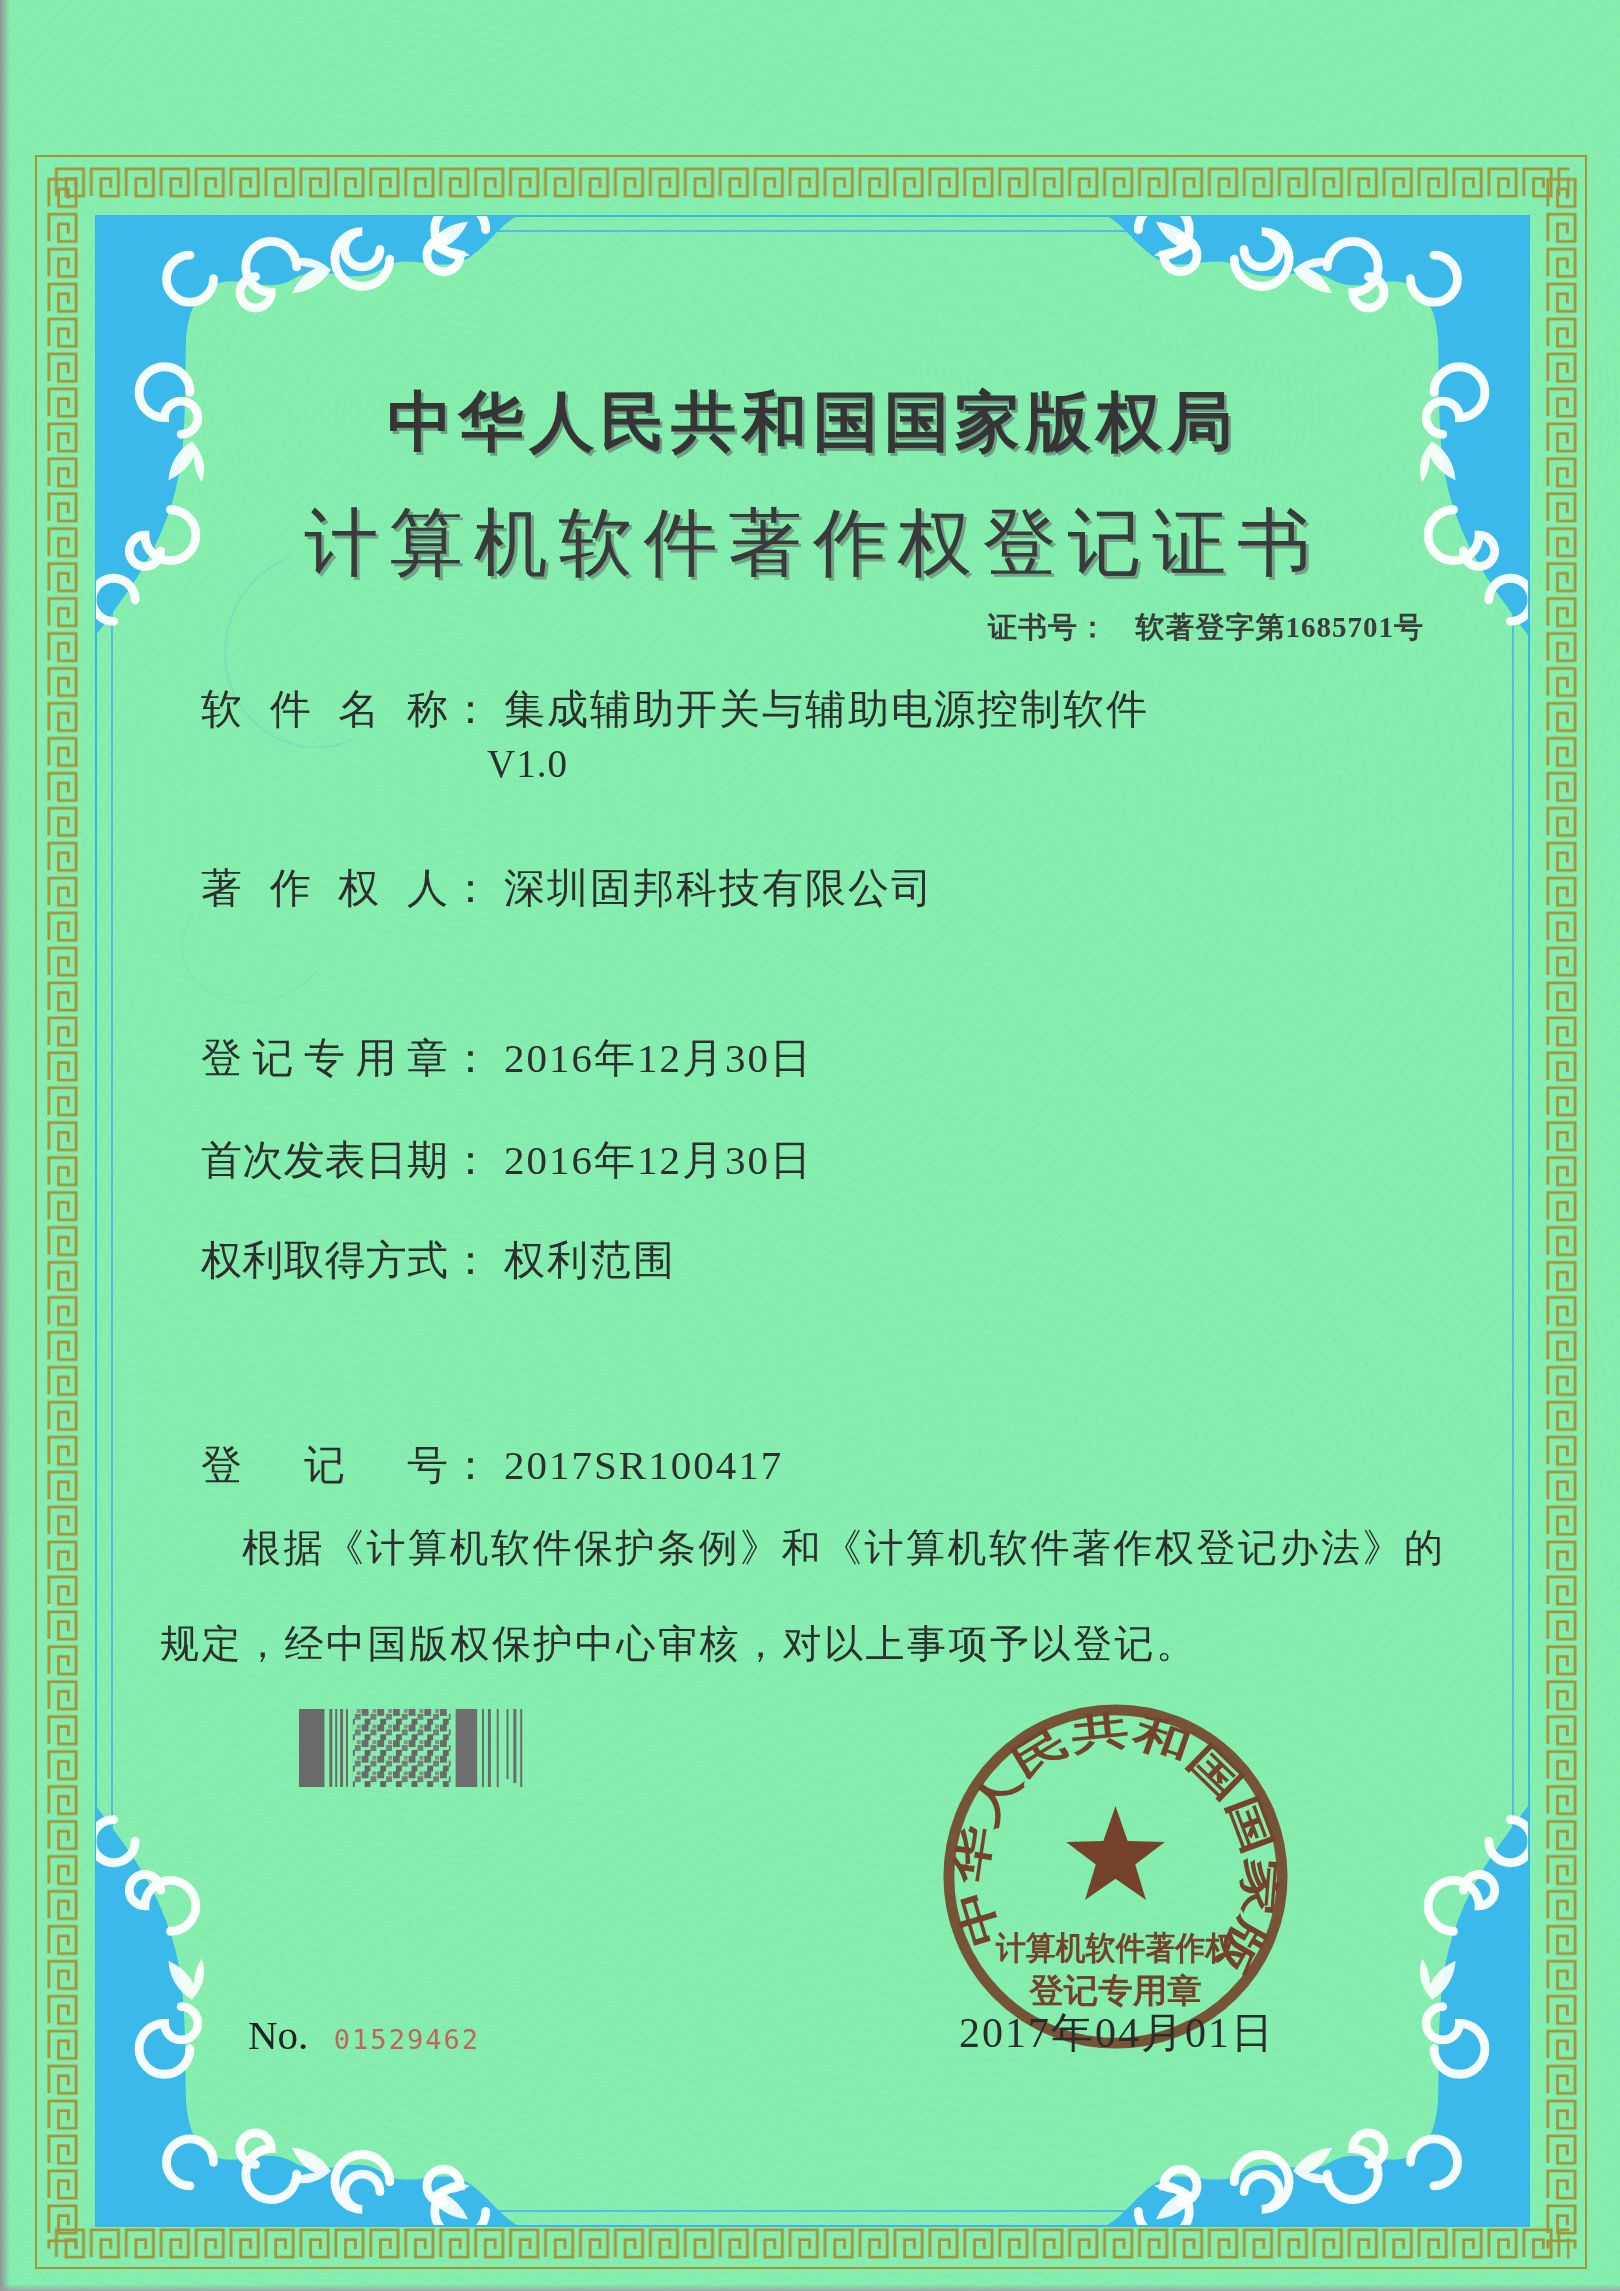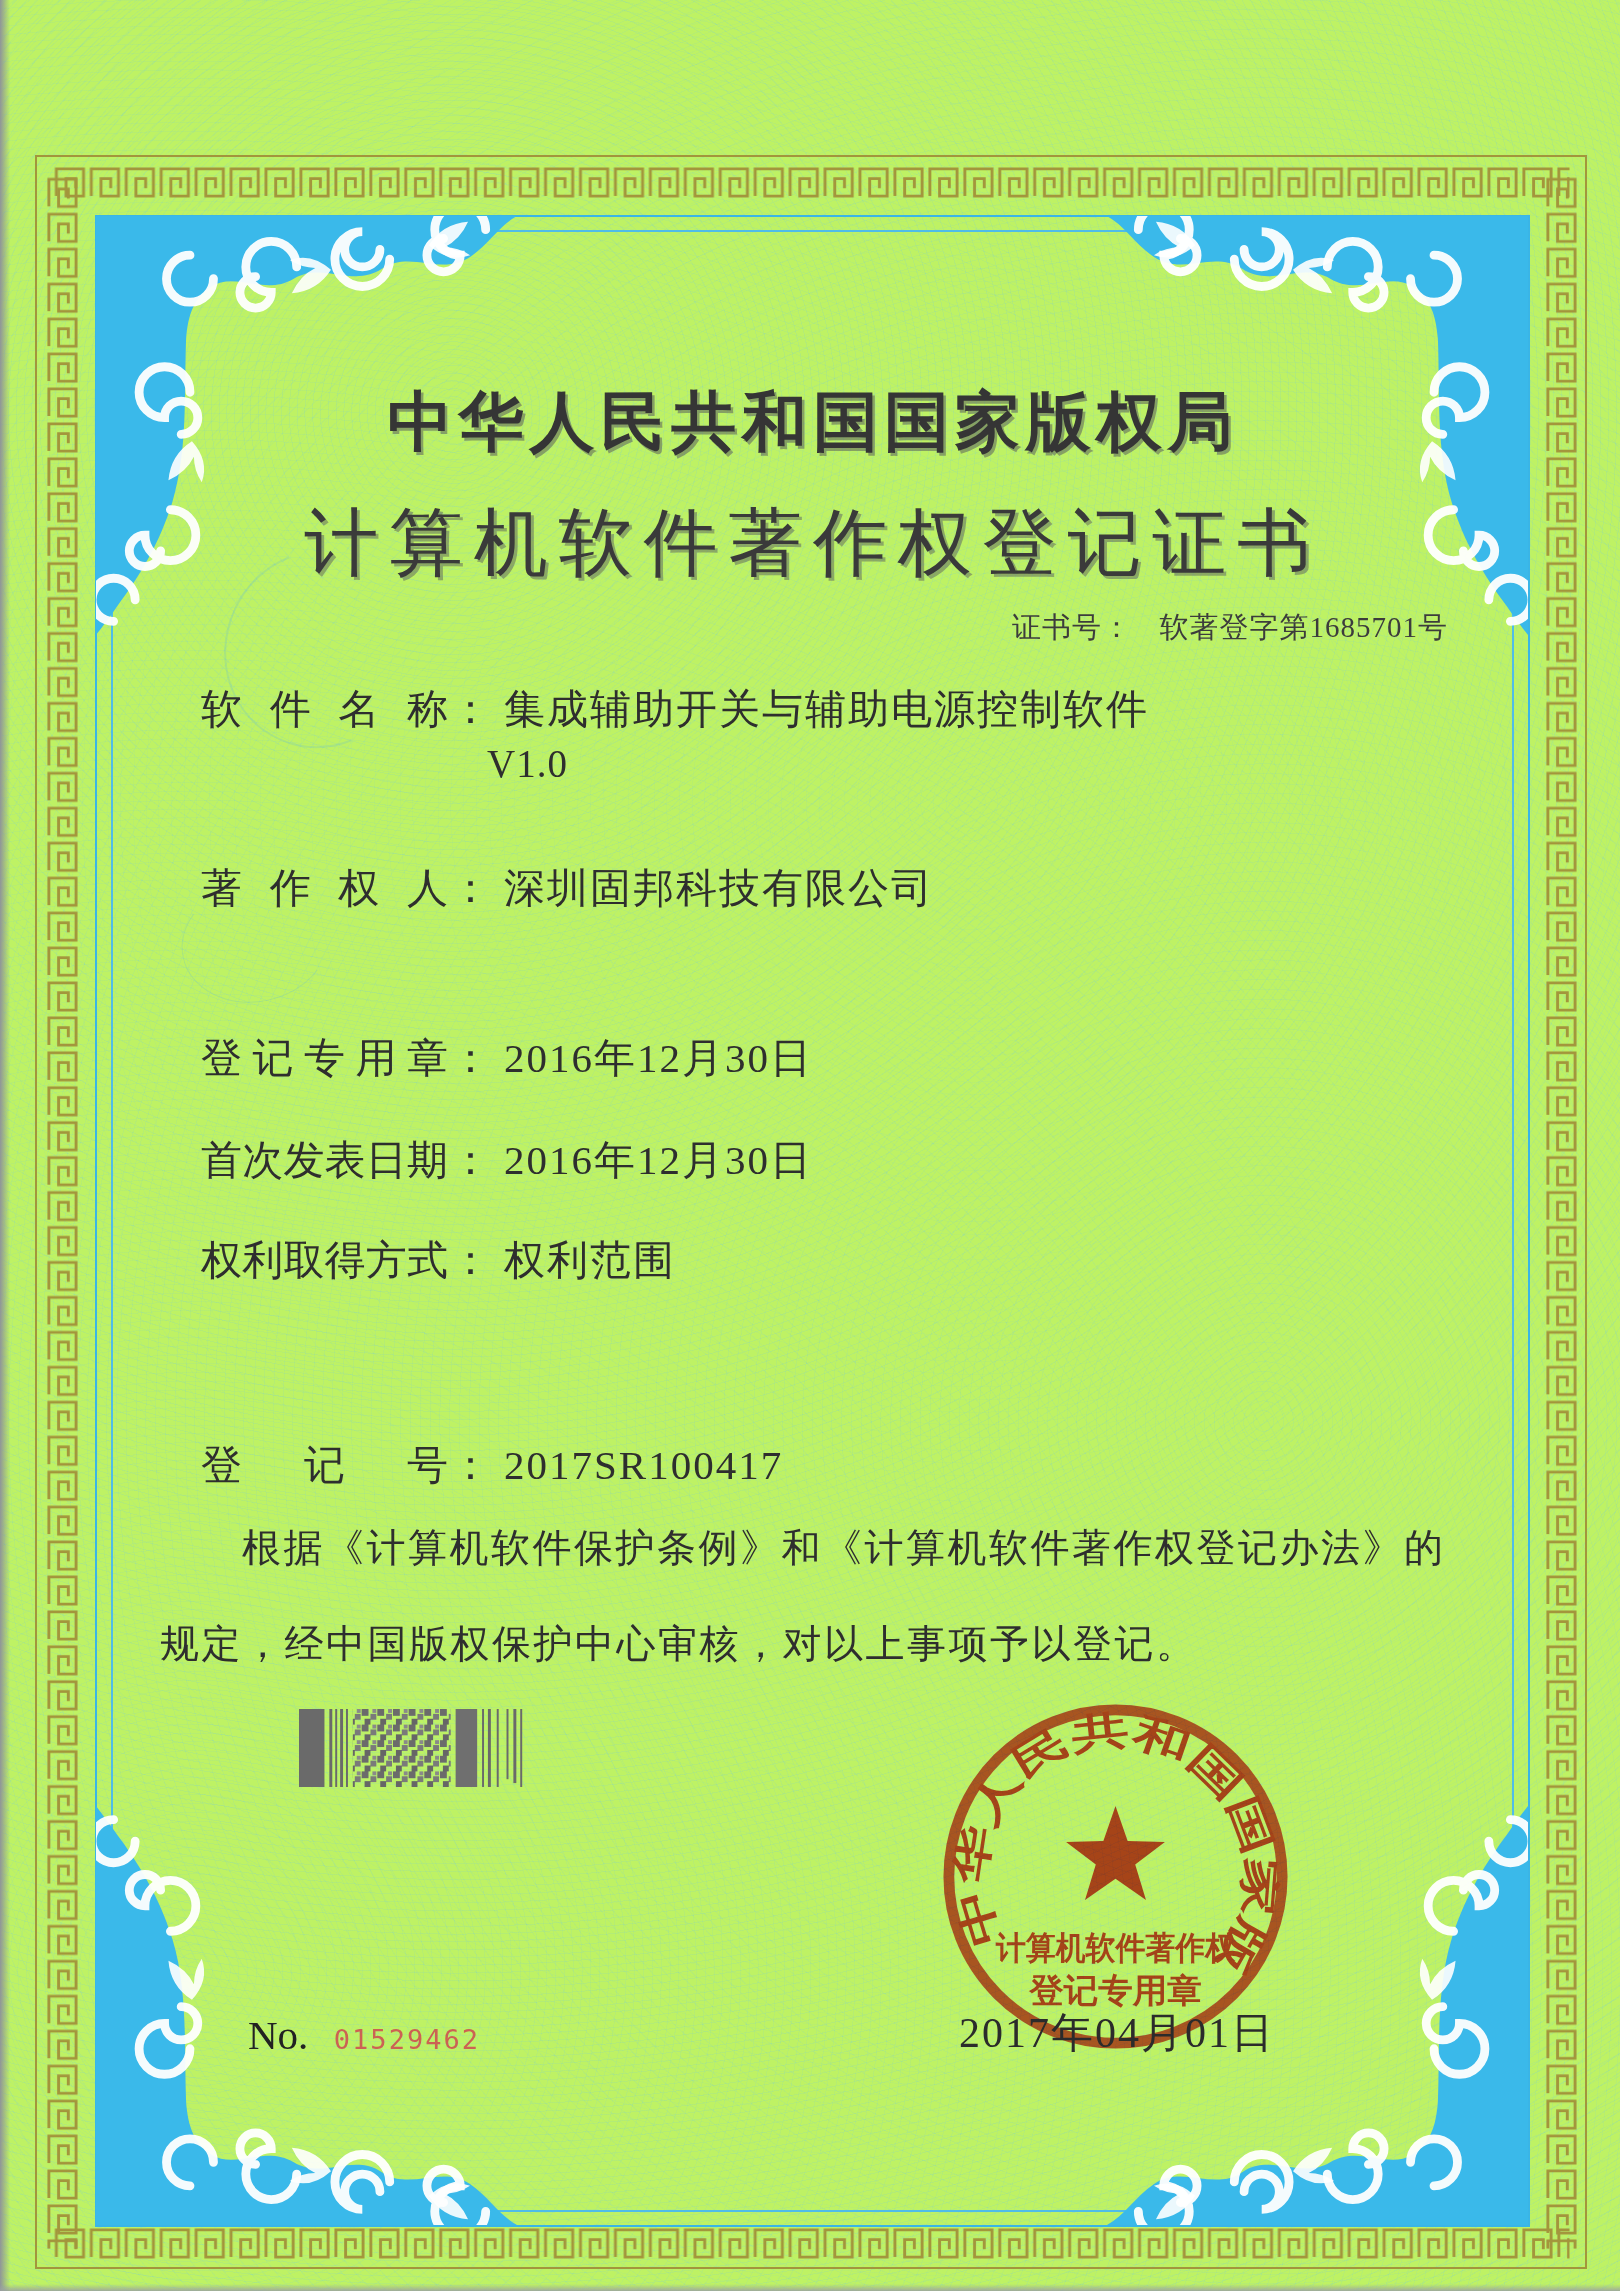--- a/index.html
+++ b/index.html
@@ -1,18 +1,18 @@
 <!DOCTYPE html>
 <html><head>
 <meta charset="utf-8">
 <style>
   html,body{margin:0;padding:0;background:#d8d8d4;}
   .page{
     position:relative;width:1620px;height:2292px;overflow:hidden;
-    background-color:#bef264;
+    background-color:#86efac;
     font-family:"Liberation Serif", serif;
   }
   
   .page::before{
     content:"";position:absolute;inset:0;pointer-events:none;
     background:
       repeating-radial-gradient(circle at 28% 18%, rgba(110,198,228,.14) 0 1px, rgba(255,255,255,0) 1px 7.8px),
       repeating-radial-gradient(circle at 78% 62%, rgba(110,198,228,.11) 0 1px, rgba(255,255,255,0) 1px 9.8px),
       repeating-radial-gradient(circle at 12% 86%, rgba(110,198,228,.10) 0 1px, rgba(255,255,255,0) 1px 8.8px),
       repeating-radial-gradient(circle at 60% 35%, rgba(110,198,228,.07) 0 1px, rgba(255,255,255,0) 1px 12.7px);
@@ -49,21 +49,21 @@
   .blue-smudge{position:absolute;border:2px solid rgba(90,180,220,.22);border-radius:50%;
     border-top-color:transparent;border-right-color:transparent;}
   .smudge1{left:225px;top:549px;width:186px;height:196px;transform:rotate(24deg);}
   .smudge2{left:181px;top:882px;width:147px;height:118px;transform:rotate(-12deg);border-width:1.5px;}
   .titlebar{position:absolute;left:127px;width:1372px;text-align:center;}
   .issuer-title{top:378px;font-size:65px;font-weight:700;letter-spacing:5.9px;color:#353535;
     text-shadow:2.5px 2.9px 0 rgba(90,95,95,.55);}
   .doc-title{top:494px;font-size:74px;font-weight:400;letter-spacing:10.8px;color:#3a3a3a;
     text-shadow:2.9px 3.4px 0 rgba(90,95,95,.5);}
 
-  .certno{position:absolute;left:1012px;top:608px;font-size:29px;color:#3c3c3c;letter-spacing:1px;}
+  .certno{position:absolute;left:988px;top:608px;font-size:29px;color:#3c3c3c;letter-spacing:1px;font-weight:bold;}
   .certno .gap{display:inline-block;width:27.4px;}
 
   .field{position:absolute;left:201px;font-size:41px;color:#2e2e2e;white-space:nowrap;}
   .field .lab{display:inline-block;width:247px;text-align:justify;text-align-last:justify;}
   .field .colon{display:inline-block;margin-left:2px;}
   .field .val{display:inline-block;margin-left:13px;letter-spacing:2px;}
   .field-version{position:absolute;left:487px;font-size:39px;color:#2e2e2e;letter-spacing:1px;}
 
   .stmt{position:absolute;left:160px;width:1264px;font-size:39px;color:#2e2e2e;
     letter-spacing:2.5px;white-space:nowrap;}

